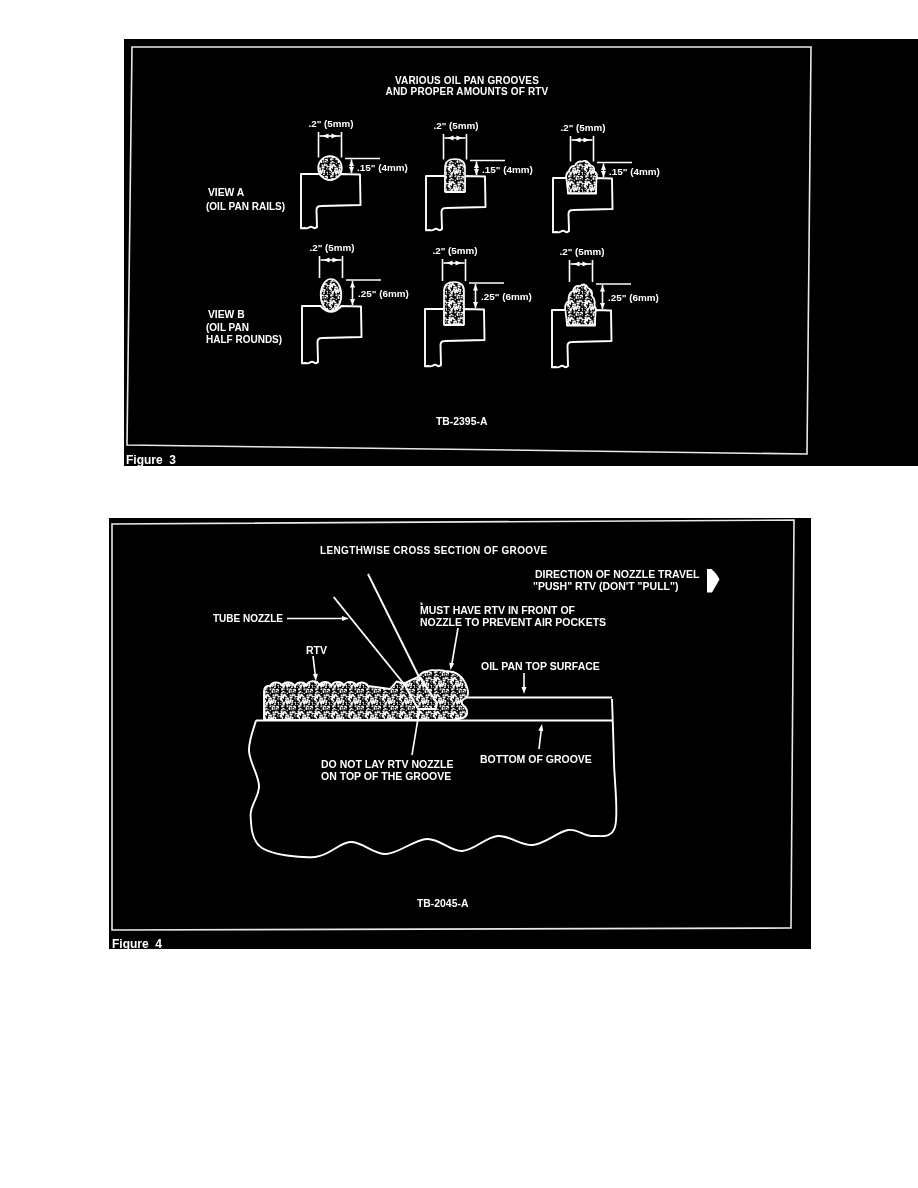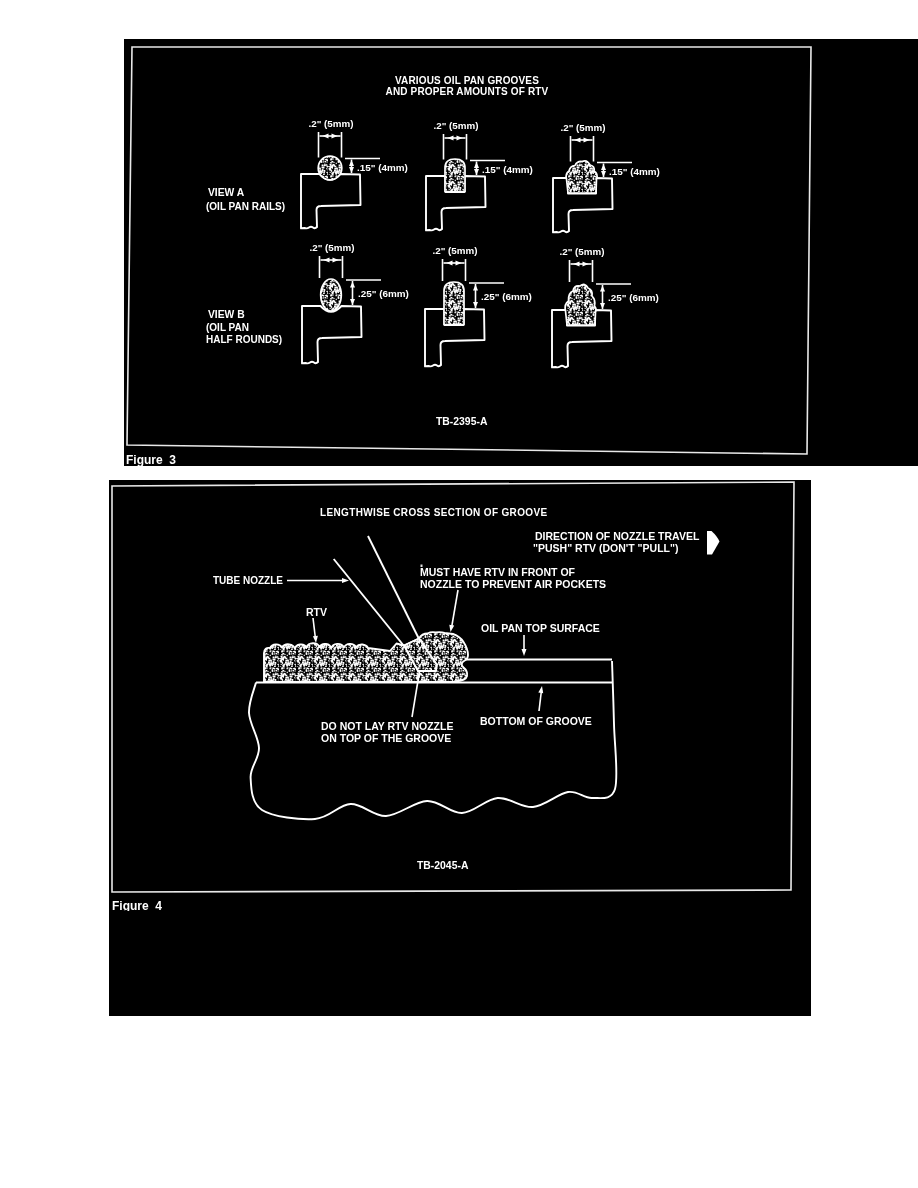--- a/index.html
+++ b/index.html
@@ -228,21 +228,21 @@
 <text x="84" y="279" font-size="10.3" font-weight="bold" text-anchor="start" fill="#fff">VIEW B</text>
 <text x="82" y="291.5" font-size="10" font-weight="bold" text-anchor="start" fill="#fff">(OIL PAN</text>
 <text x="82" y="304" font-size="10" font-weight="bold" text-anchor="start" fill="#fff">HALF ROUNDS)</text>
 
 <text x="312" y="386" font-size="10.4" font-weight="bold" text-anchor="start" fill="#fff">TB-2395-A</text>
 
 <text x="2" y="424.5" font-size="12" font-weight="bold" text-anchor="start" fill="#fff">Figure&nbsp;&nbsp;3</text>
 </svg>
 </div>
 
-<div class="panel" style="left:109px; top:480px; width:702px; height:536px;">
+<div class="panel" style="left:109px; top:518px; width:702px; height:431px;">
 <svg width="702" height="431" viewBox="0 0 702 431">
 
 <g stroke="#e8e8e8" stroke-width="1.6" fill="none">
         <path d="M 3,6 L 685,2 L 682,410 L 3,412 Z"></path>
       </g>
 
 <text x="211" y="36" font-size="10" font-weight="bold" text-anchor="start" fill="#fff" letter-spacing="0.35">LENGTHWISE CROSS SECTION OF GROOVE</text>
 
 <text x="426" y="59.5" font-size="10.5" font-weight="bold" text-anchor="start" fill="#fff">DIRECTION OF NOZZLE TRAVEL</text>
 <text x="424" y="71.5" font-size="10.5" font-weight="bold" text-anchor="start" fill="#fff">"PUSH" RTV (DON'T "PULL")</text>

